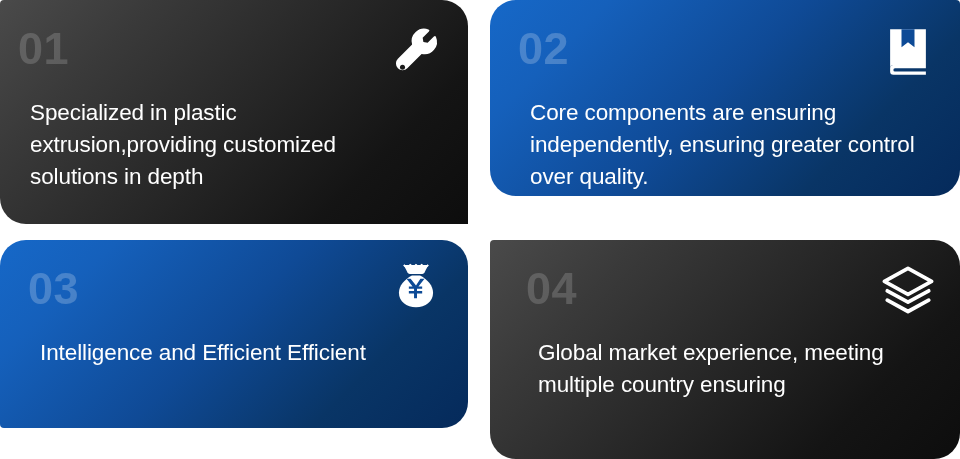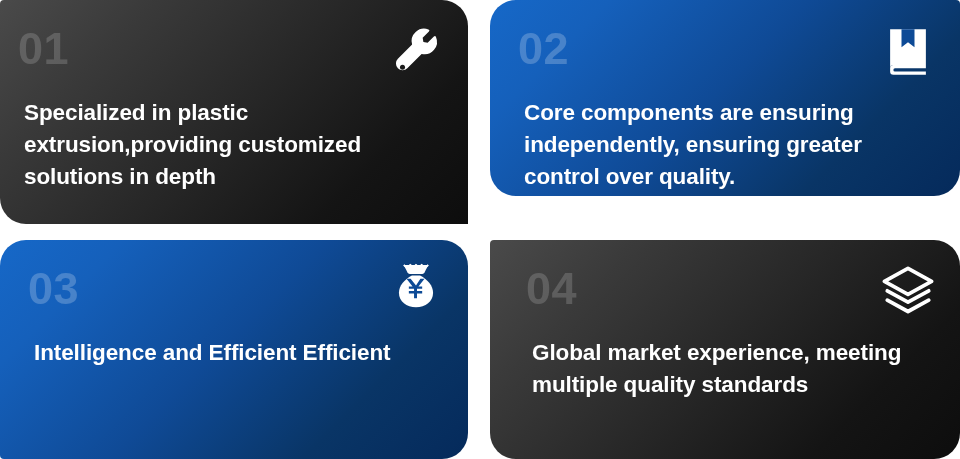--- a/index.html
+++ b/index.html
@@ -36,21 +36,21 @@
     width: 468px; height: 224px;
     border-radius: 4px 26px 0px 26px;
   }
   .card-2 {
     left: 490px;  top: 0px;
     width: 470px; height: 196px;
     border-radius: 26px 4px 26px 26px;
   }
   .card-3 {
     left: 0px;    top: 240px;
-    width: 468px; height: 219px;
+    width: 468px; height: 188px;
     border-radius: 26px 26px 26px 4px;
   }
   .card-4 {
     left: 490px;  top: 240px;
     width: 470px; height: 219px;
     border-radius: 4px 26px 26px 26px;
     padding-left: 36px;
   }
   .card-2 { padding-left: 28px; }
   .card-3 { padding-left: 28px; }
@@ -71,24 +71,24 @@
     line-height: 1;
     letter-spacing: 0.5px;
     margin: 0 0 26px 0;
     user-select: none;
   }
   .theme-dark .card-number  { color: rgba(255,255,255,0.17); }
   .theme-blue .card-number  { color: rgba(255,255,255,0.22); }
 
   
   .card-text {
-    margin: 6px;
+    margin: 12px;
     color: #ffffff;
     font-size: 22.5px;
-    font-weight: 700;
+    font-weight: 400;
     line-height: 1.42;
     letter-spacing: -0.1px;
     max-width: 430px;
   }
   .card-4 .card-text { max-width: 400px; }
   .card-2 .card-text { max-width: 446px; }
 
   
   .card-icon {
     position: absolute;
@@ -146,21 +146,21 @@
 
         <path d="M27 19h10c9.5 5 16 12.6 16 21.2C53 51 43.6 58 32 58S11 51 11 40.2C11 31.6 17.5 24 27 19Z" fill="#ffffff"></path>
 
         <path d="M32 31.4 25.4 23h-5.1l7.5 9.6h-4.6v2.9h6.4v2.7h-6.4v2.9h6.4V47h3.6v-5.9h6.4v-2.9h-6.4v-2.7h6.4v-2.9h-4.6L42.5 23h-5.1L32 31.4Z" fill="#0d4a96"></path>
       </svg>
     </span>
   </div>
 
   <div class="card card-4 theme-dark">
     <div class="card-number">04</div>
-    <p class="card-text">Global market experience, meeting multiple quality standards</p>
+    <p class="card-text">Global market experience, meeting multiple country ensuring</p>
     <span class="card-icon">
       <svg viewBox="0 0 64 64" fill="none" xmlns="http://www.w3.org/2000/svg">
         <path d="M32 3 61 19 32 35 3 19 32 3Z" stroke="#ffffff" stroke-width="4.6" stroke-linejoin="round" fill="none"></path>
         <path d="M6.5 30.5 32 44.5 57.5 30.5" stroke="#ffffff" stroke-width="4.6" stroke-linejoin="round" stroke-linecap="round" fill="none"></path>
         <path d="M6.5 42 32 56 57.5 42" stroke="#ffffff" stroke-width="4.6" stroke-linejoin="round" stroke-linecap="round" fill="none"></path>
       </svg>
     </span>
   </div>
 
 </div>

